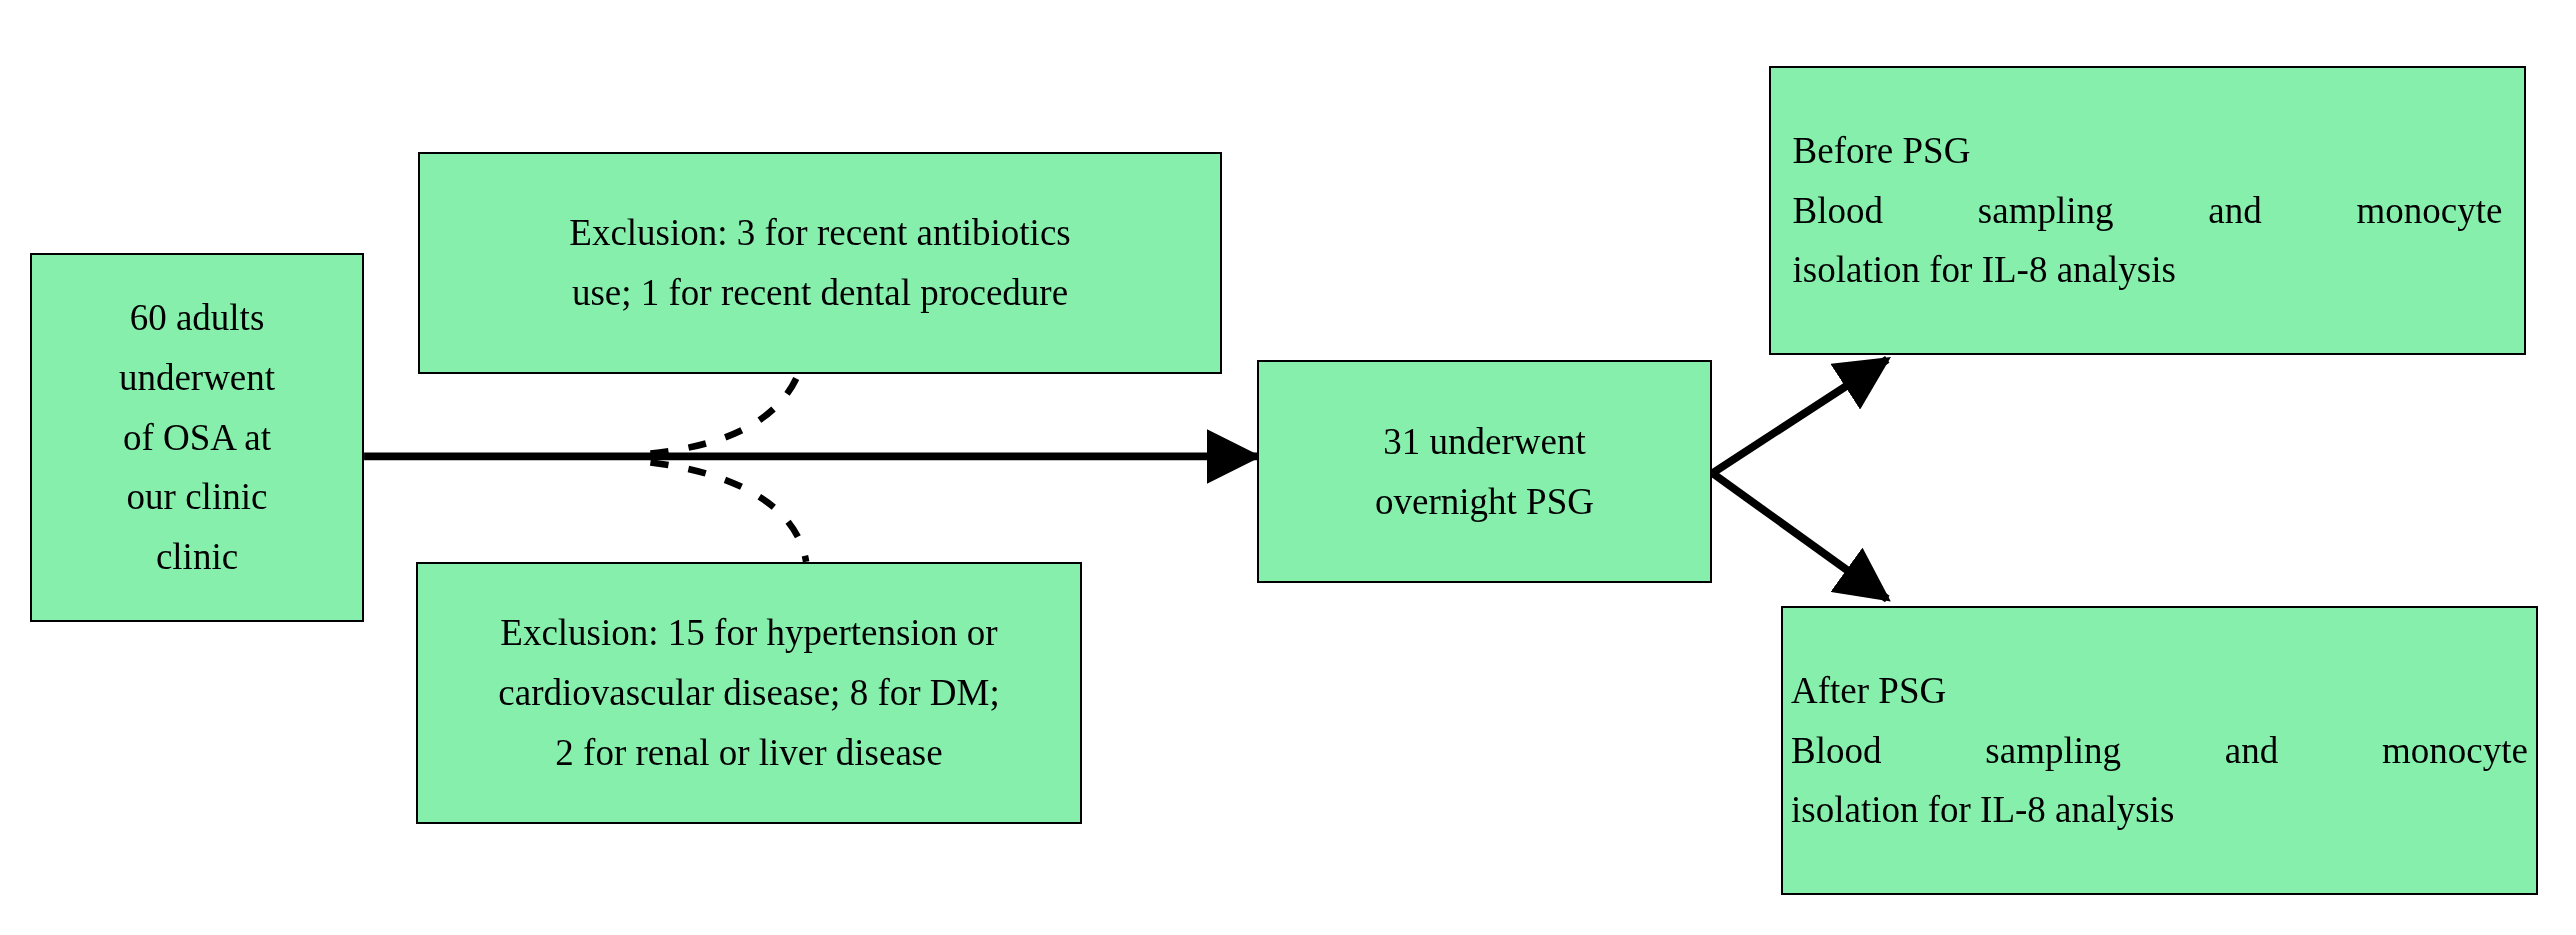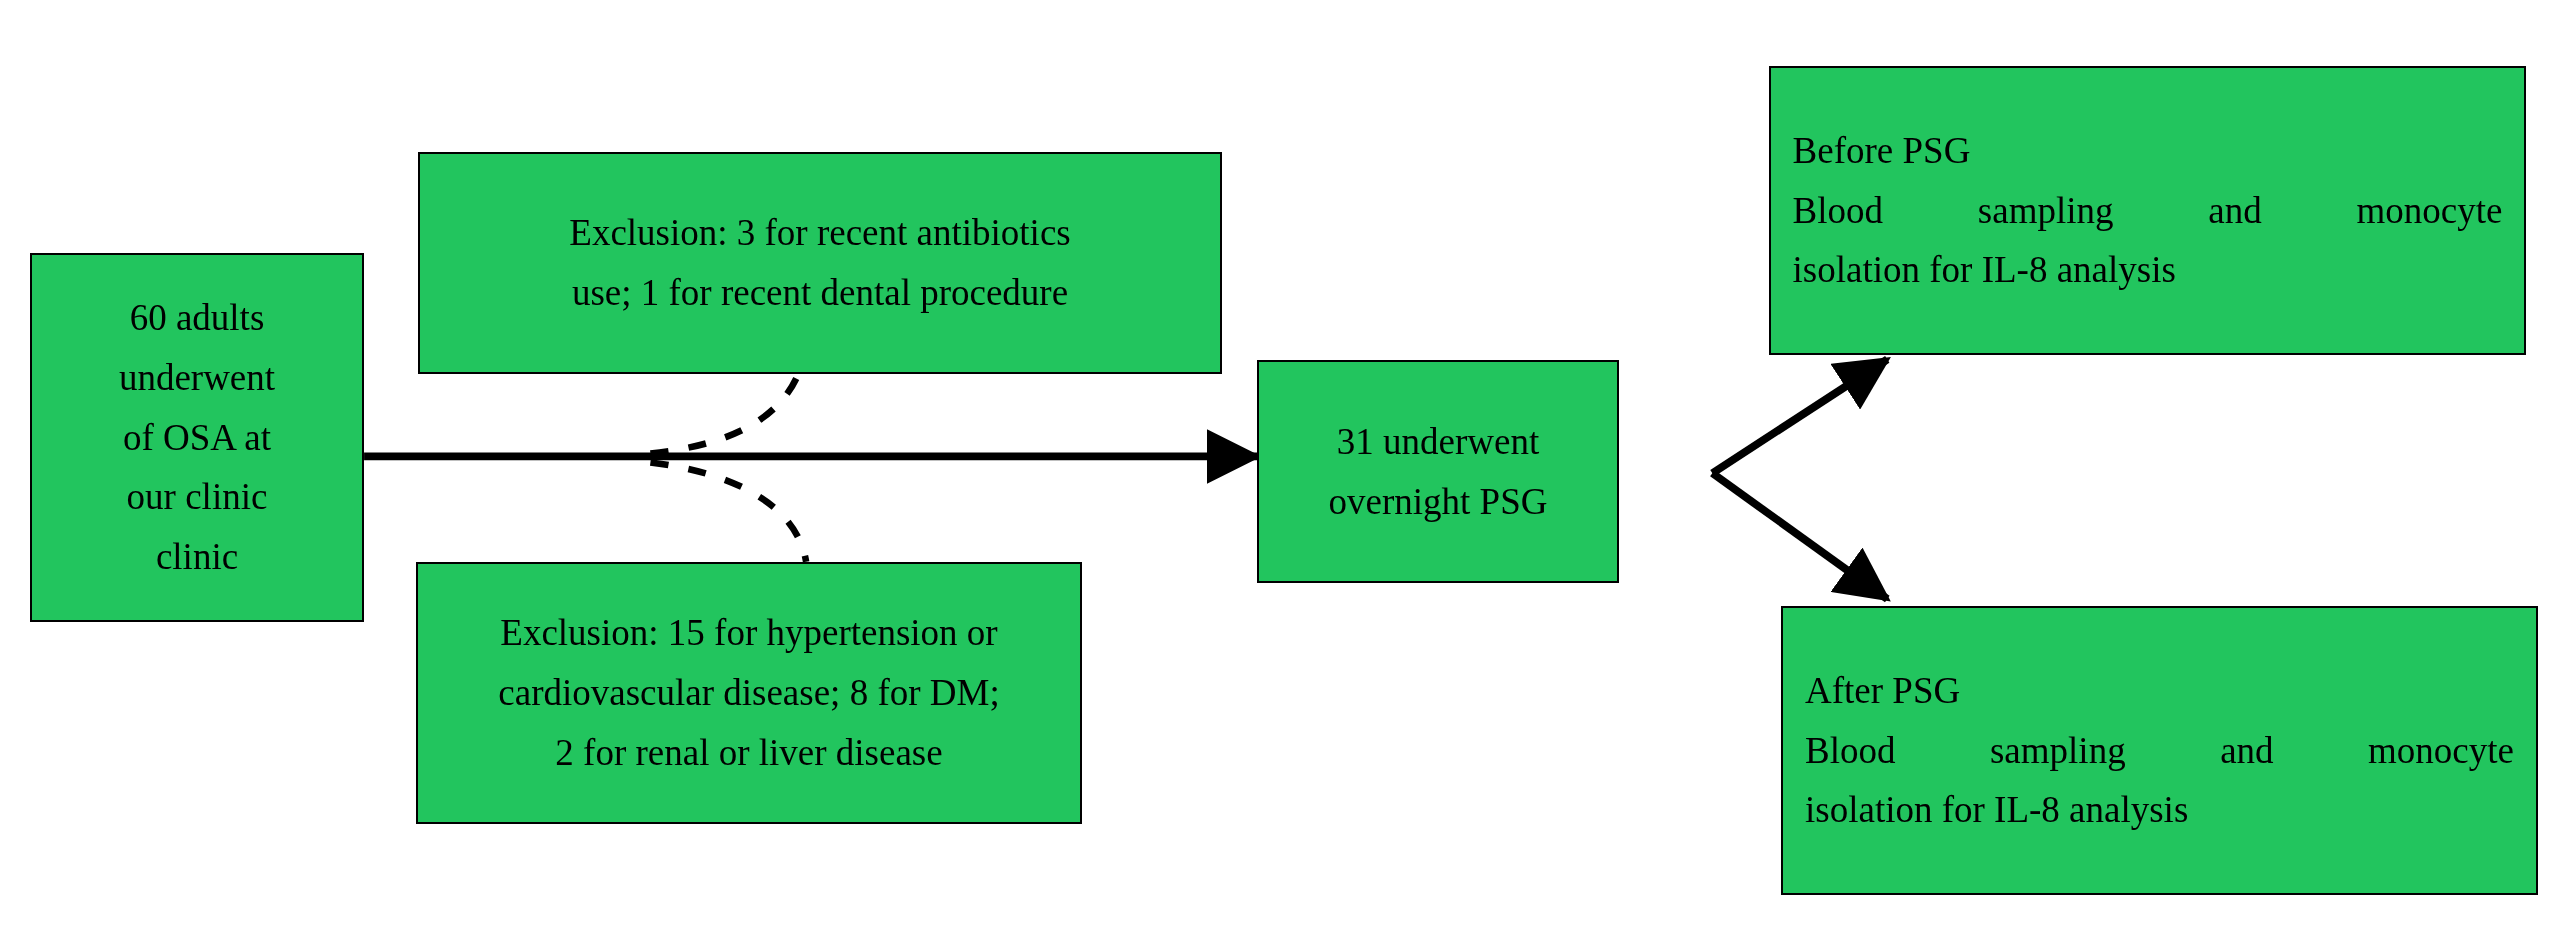--- a/index.html
+++ b/index.html
@@ -14,21 +14,21 @@
     height: 935px;
     background: #ffffff;
     overflow: hidden;
     font-family: "Liberation Serif", "DejaVu Serif", serif;
     color: #000000;
   }
   .node {
     position: absolute;
     box-sizing: border-box;
     border: 2.4px solid #000000;
-    background: #22c55e;
+    background: #86efac;
     display: flex;
     flex-direction: column;
     justify-content: center;
   }
   .node .line {
     font-size: 37px;
     line-height: 1.62;
     white-space: pre;
   }
   
@@ -53,37 +53,37 @@
     left: 416px; top: 562px;
     width: 666px; height: 262px;
     align-items: center;
     padding: 0 18px;
   }
   #node-exclusion-bottom .line { text-align: center; }
 
   
   #node-psg {
     left: 1257px; top: 360px;
-    width: 362px; height: 223px;
+    width: 455px; height: 223px;
     align-items: center;
   }
   #node-psg .line { text-align: center; }
 
   
   #node-before-psg {
     left: 1769px; top: 66px;
     width: 757px; height: 289px;
     align-items: stretch;
     padding: 0 21.6px;
   }
   #node-after-psg {
     left: 1781px; top: 606px;
     width: 757px; height: 289px;
     align-items: stretch;
-    padding: 0 22px;
+    padding: 0 8px;
     font-family: Liberation Serif, serif;
   }
   #node-before-psg .line,
   #node-after-psg .line {
     text-align: left;
   }
   .line.justified {
     text-align: justify;
     text-align-last: justify;
     white-space: normal;

